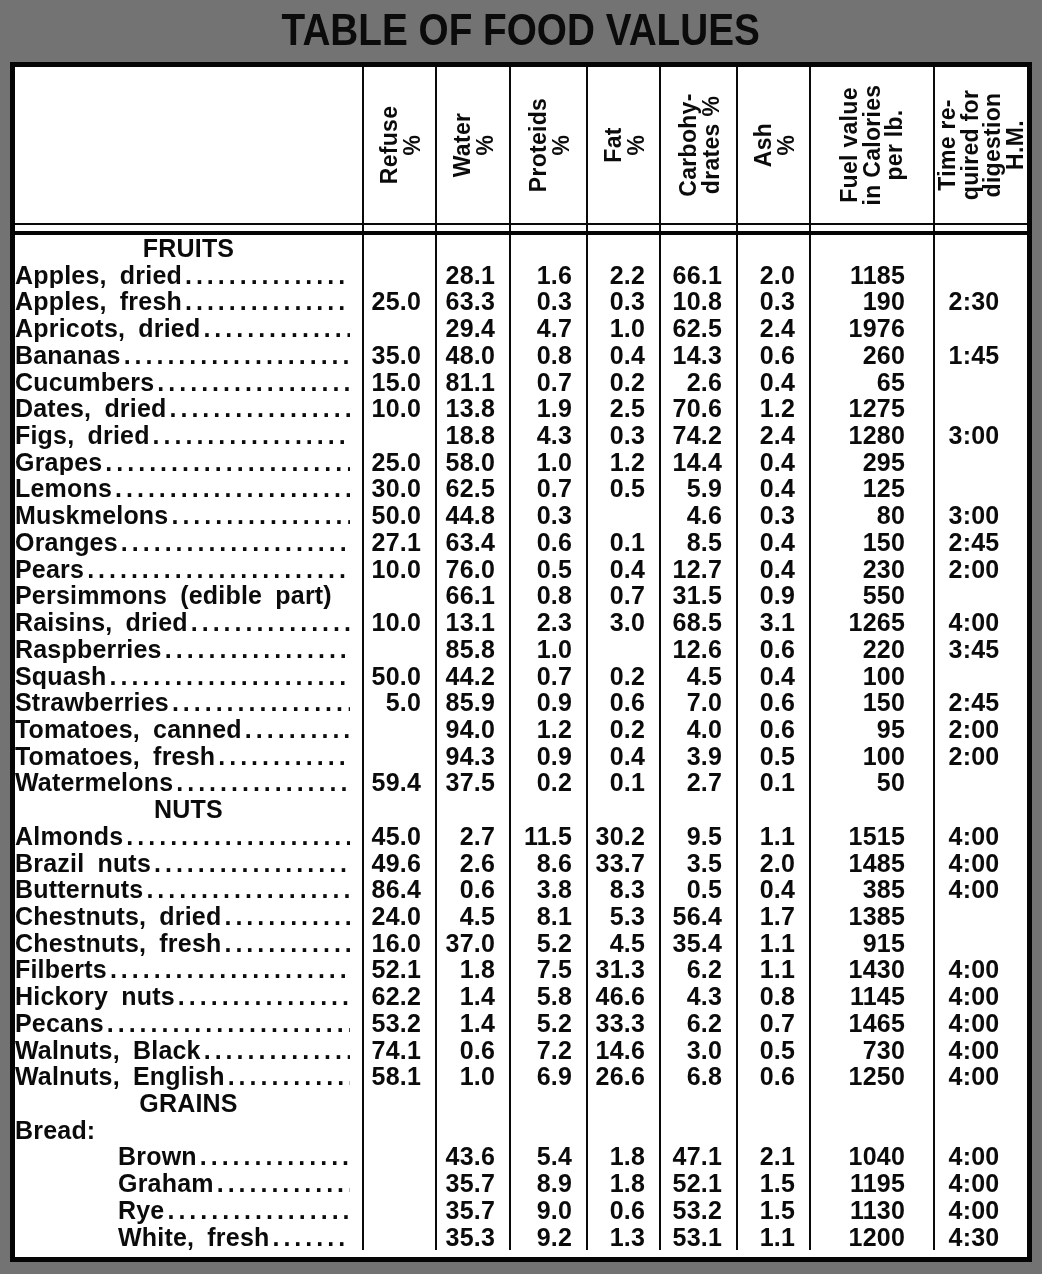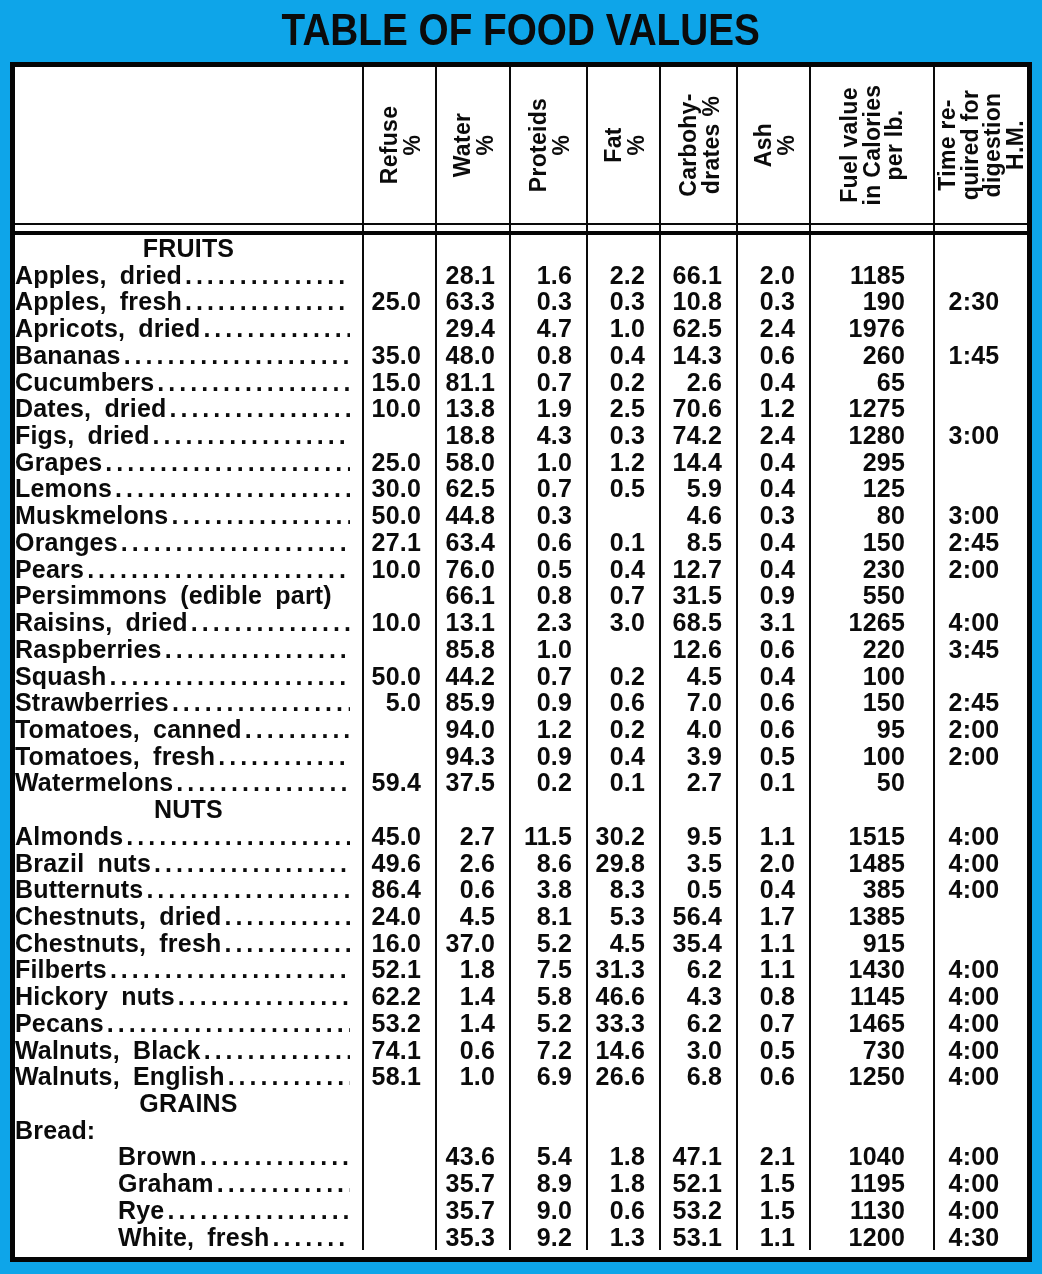--- a/index.html
+++ b/index.html
@@ -5,21 +5,21 @@
   * { margin:0; padding:0; box-sizing:border-box; }
   html,body { background:#ffffff; }
   body {
     width:1042px; height:1274px;
     font-family:"Liberation Sans", sans-serif;
     font-weight:700;
     color:#0b0b0b;
   }
   .page {
     position:relative; width:1042px; height:1274px;
-    background:#0ea5e9; overflow:hidden;
+    background:#737373; overflow:hidden;
   }
   .title {
     position:absolute; top:6px; left:0; width:100%;
     text-align:center; font-size:44px; line-height:48px;
     white-space:nowrap;
   }
   .title .t-inner { display:inline-block; transform:scaleX(0.88); letter-spacing:0px; }
 
   .foodtable {
     position:absolute; left:10px; top:62px;
@@ -445,21 +445,21 @@
           <div class="c num time">4:00</div>
         </div>
         <div class="row grid9">
           <div class="c namecell">
             <div class="food">Brazil nuts</div>
             <div class="dots">..........................................................................................</div>
           </div>
           <div class="c num refuse">49.6</div>
           <div class="c num water">2.6</div>
           <div class="c num proteids">8.6</div>
-          <div class="c num fat">29.8</div>
+          <div class="c num fat">33.7</div>
           <div class="c num carbo">3.5</div>
           <div class="c num ash">2.0</div>
           <div class="c num fuel">1485</div>
           <div class="c num time">4:00</div>
         </div>
         <div class="row grid9">
           <div class="c namecell">
             <div class="food">Butternuts</div>
             <div class="dots">..........................................................................................</div>
           </div>

